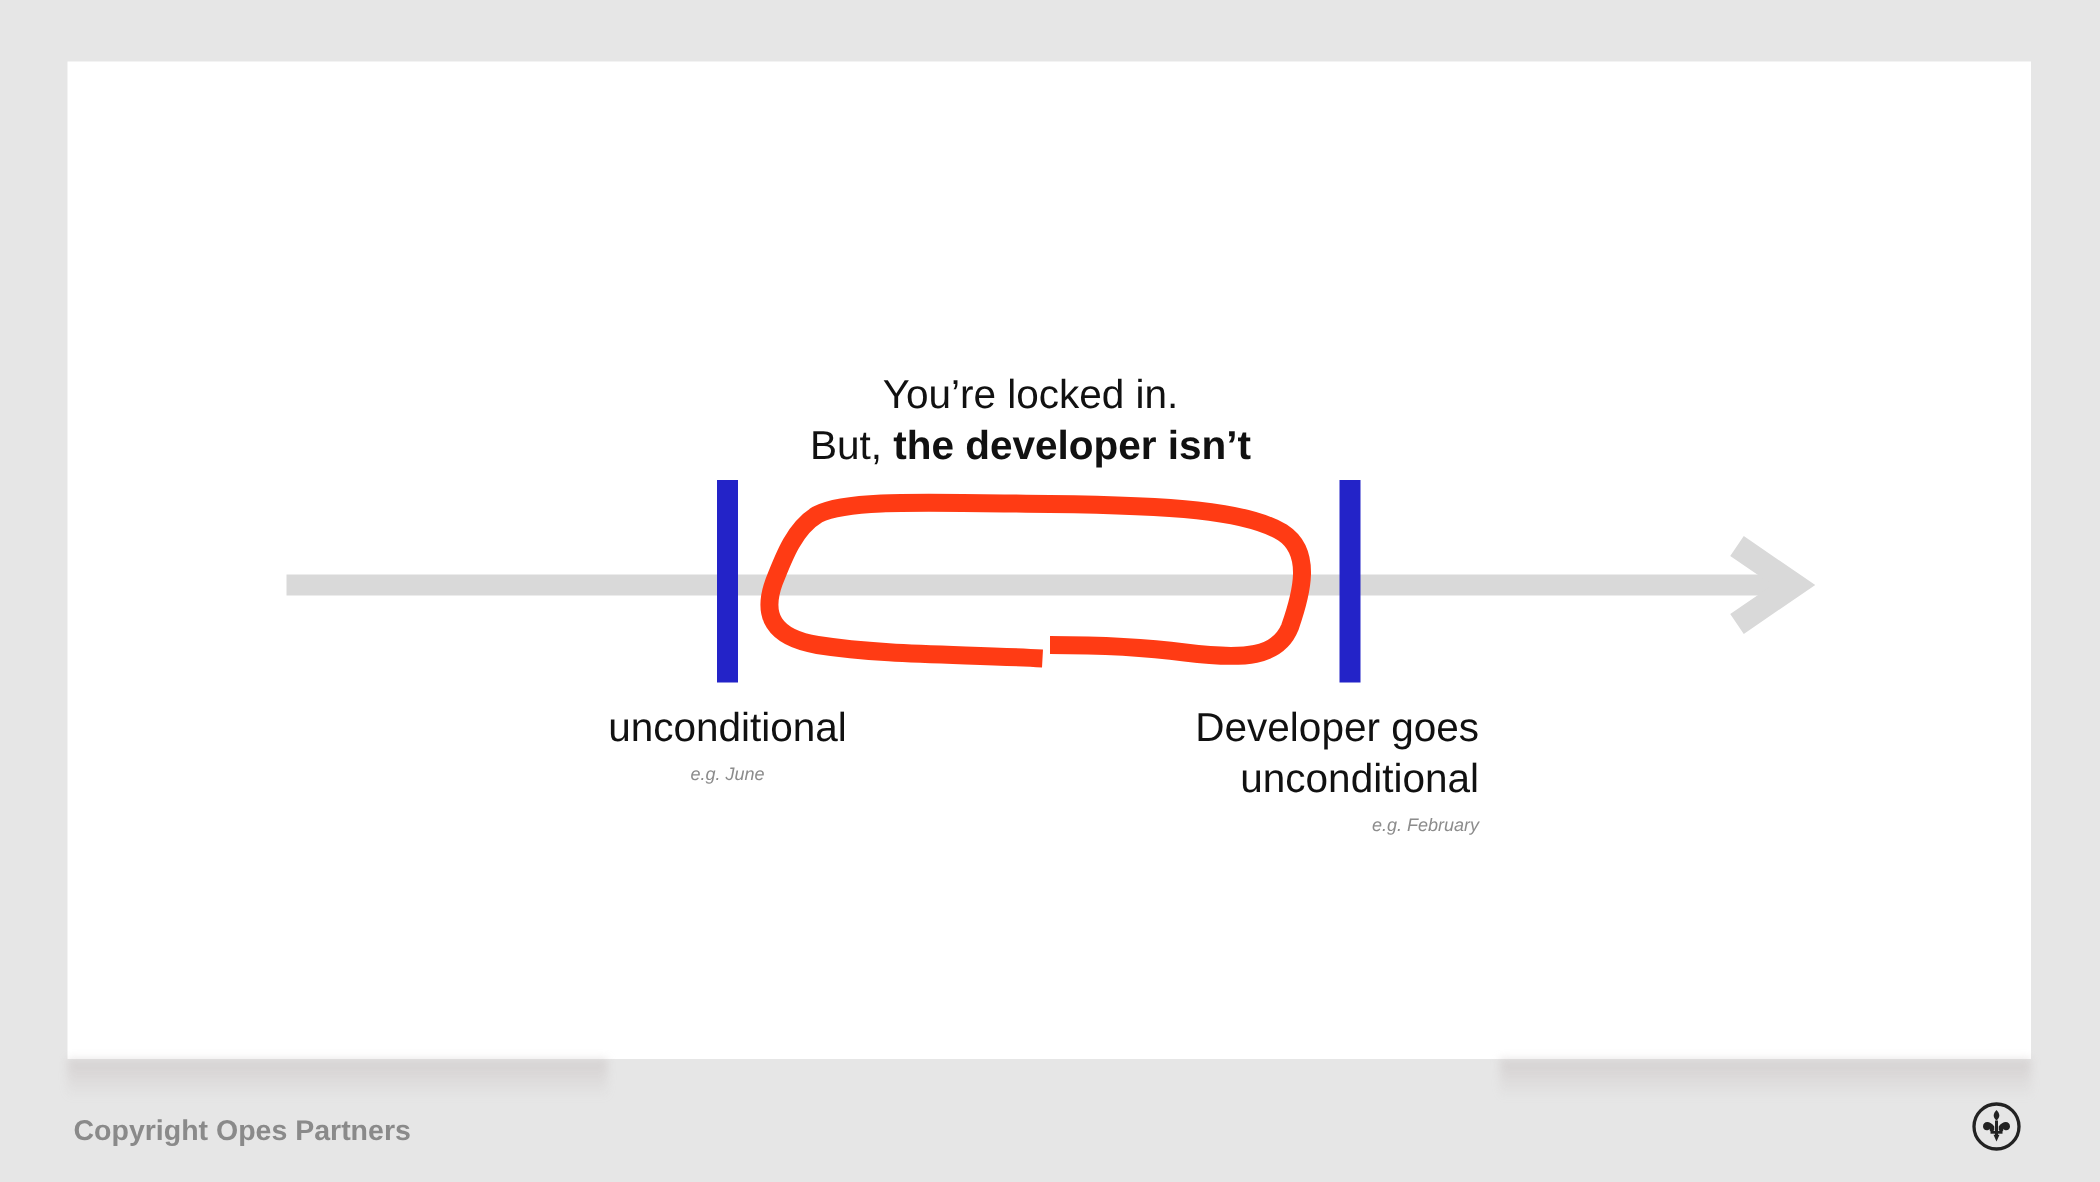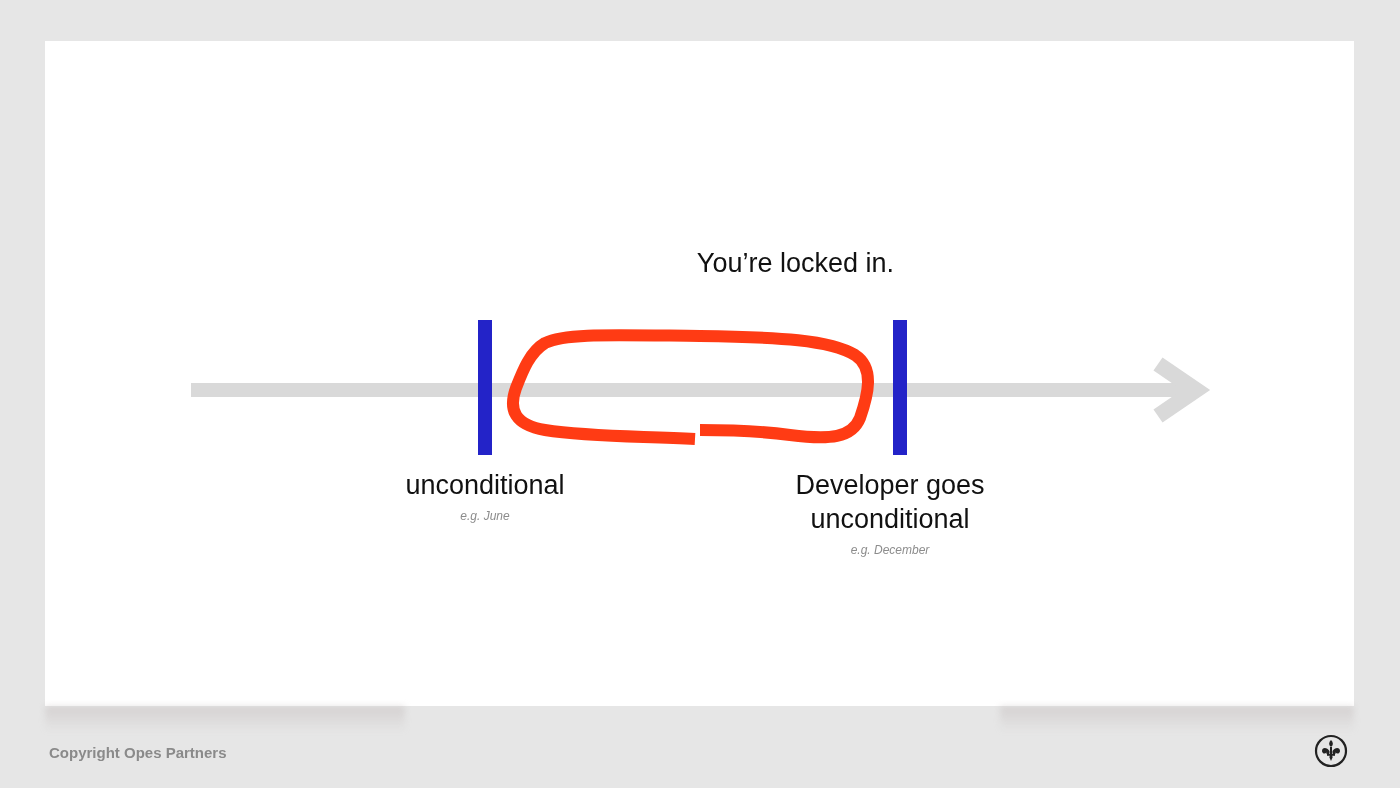--- a/index.html
+++ b/index.html
@@ -16,32 +16,32 @@
     background: linear-gradient(to bottom, rgba(180,170,170,0.35), rgba(230,230,230,0));
     filter: blur(3px);
   }
   .shadow-right {
     position: absolute; left: 1000px; top: 706px; width: 354px; height: 26px;
     background: linear-gradient(to bottom, rgba(180,170,170,0.35), rgba(230,230,230,0));
     filter: blur(3px);
   }
   .diagram { position: absolute; left: 0; top: 0; width: 1400px; height: 788px; }
   .headline {
-    position: absolute; left: 444px; top: 246px; width: 450px; text-align: right;
+    position: absolute; left: 462px; top: 246px; width: 450px; text-align: center;
     font-size: 27px; line-height: 34px; color: #111;
   }
   .headline b { font-weight: 700; }
   .label {
     position: absolute; text-align: center; color: #111; font-size: 27px; line-height: 34px;
   }
   .label .eg { display: block; font-style: italic; color: #8c8c8c; font-size: 12px; line-height: 28px; }
   .label-left { left: 370px; top: 468px; width: 230px; }
-  .label-right { left: 760px; top: 468px; width: 260px; }
+  .label-right { left: 726px; top: 468px; width: 260px; text-align: right; }
   .footer {
-    position: absolute; left: 49px; top: 744px; font-size: 15px; color: #8a8a8a; font-weight: 700;
+    position: absolute; left: 49px; top: 744px; font-size: 19px; color: #8a8a8a; font-weight: 700;
   }
   .logo { position: absolute; left: 1314px; top: 734px; width: 34px; height: 34px; }
 </style>
 </head>
 <body>
 
 <div class="slide"></div>
 <div class="shadow-left"></div>
 <div class="shadow-right"></div>
 
@@ -53,31 +53,32 @@
   </g>
 
   <path d="M695,439 C640,436 590,437 545,430 C515,425 508,410 516,388 C523,370 530,352 545,343 C565,333 610,335 700,336 C780,337 830,340 855,355 C875,368 868,395 860,418 C852,438 830,440 790,435 C760,431 730,430 700,430" fill="none" stroke="#ff3b14" stroke-width="12" stroke-linecap="butt" stroke-linejoin="round"></path>
 
   <rect x="478" y="320" width="14" height="135" fill="#2323c8"></rect>
   <rect x="893" y="320" width="14" height="135" fill="#2323c8"></rect>
 </svg>
 
 <div class="headline">
   <div>You’re locked in.</div>
+  <div><span>But, </span><b>the developer isn’t</b></div>
 </div>
 
 <div class="label label-left">
   <div>unconditional</div>
   <span class="eg">e.g. June</span>
 </div>
 
 <div class="label label-right">
   <div>Developer goes</div>
   <div>unconditional</div>
-  <span class="eg">e.g. December</span>
+  <span class="eg">e.g. February</span>
 </div>
 
 <div class="footer">Copyright Opes Partners</div>
 
 <svg class="logo" viewBox="0 0 34 34" width="34" height="34">
   <circle cx="17" cy="17" r="15" fill="none" stroke="#222" stroke-width="2.2"></circle>
   <path d="M17 6 C14.5 8.5 14.5 11 17 13 C19.5 11 19.5 8.5 17 6 Z" fill="#222"></path>
   <path d="M16 13 L18 13 L18 24 L16 24 Z" fill="#222"></path>
   <path d="M15.5 17 C13 13 8 13 8 17 C8 19.5 11 20.5 12.5 18.5 C12 20.5 14 21 15.5 19.5 Z" fill="#222"></path>
   <path d="M18.5 17 C21 13 26 13 26 17 C26 19.5 23 20.5 21.5 18.5 C22 20.5 20 21 18.5 19.5 Z" fill="#222"></path>

